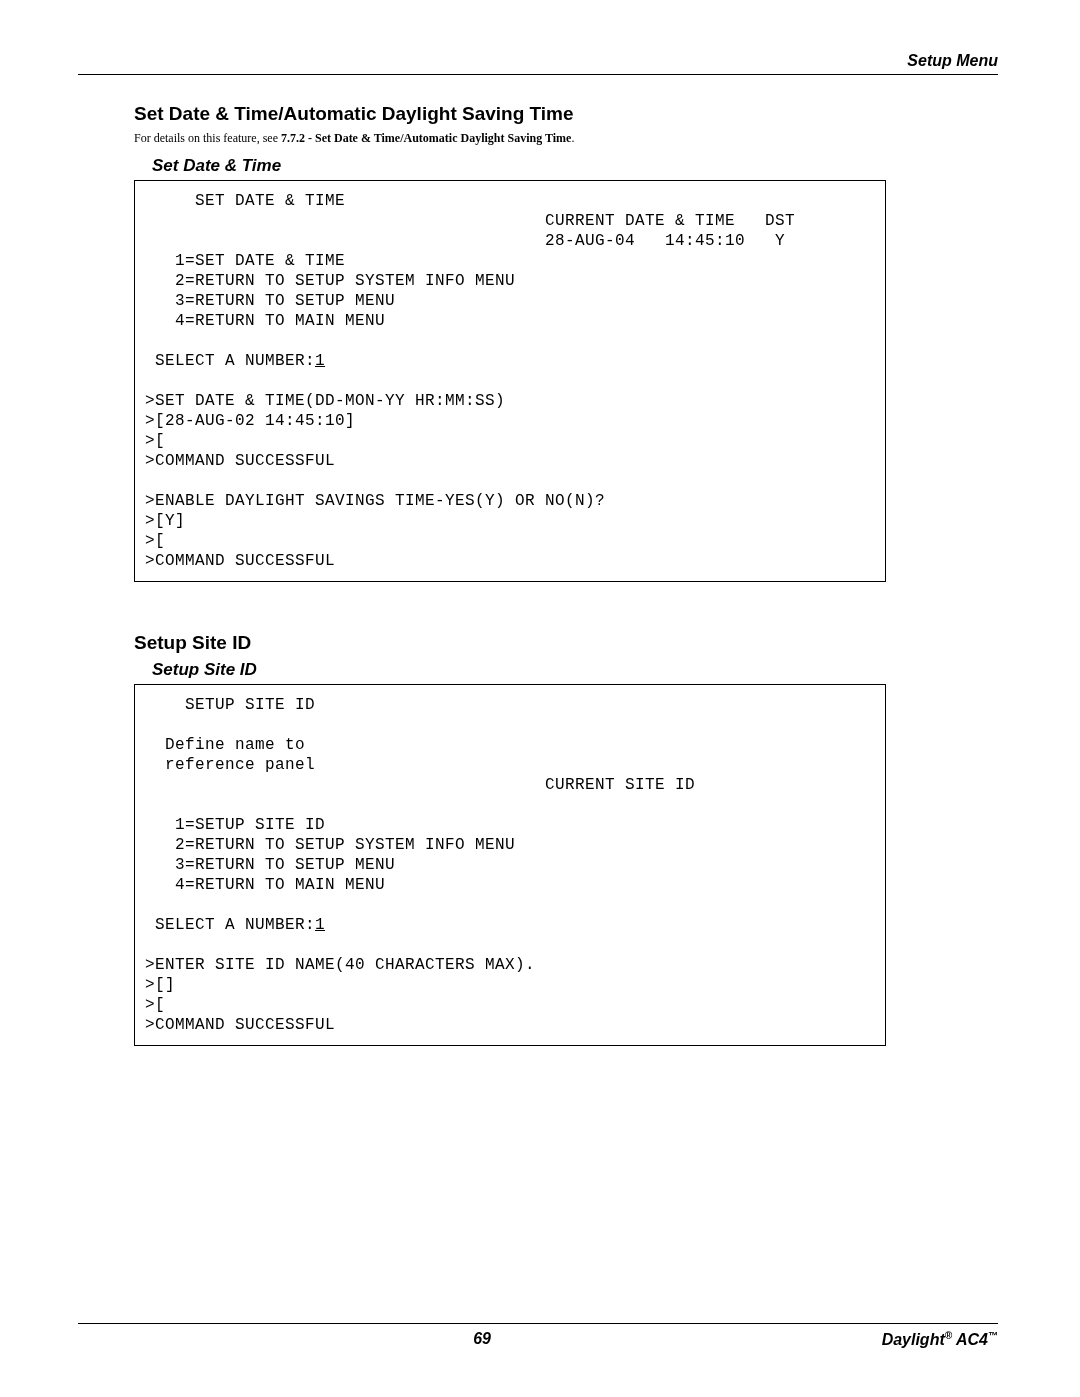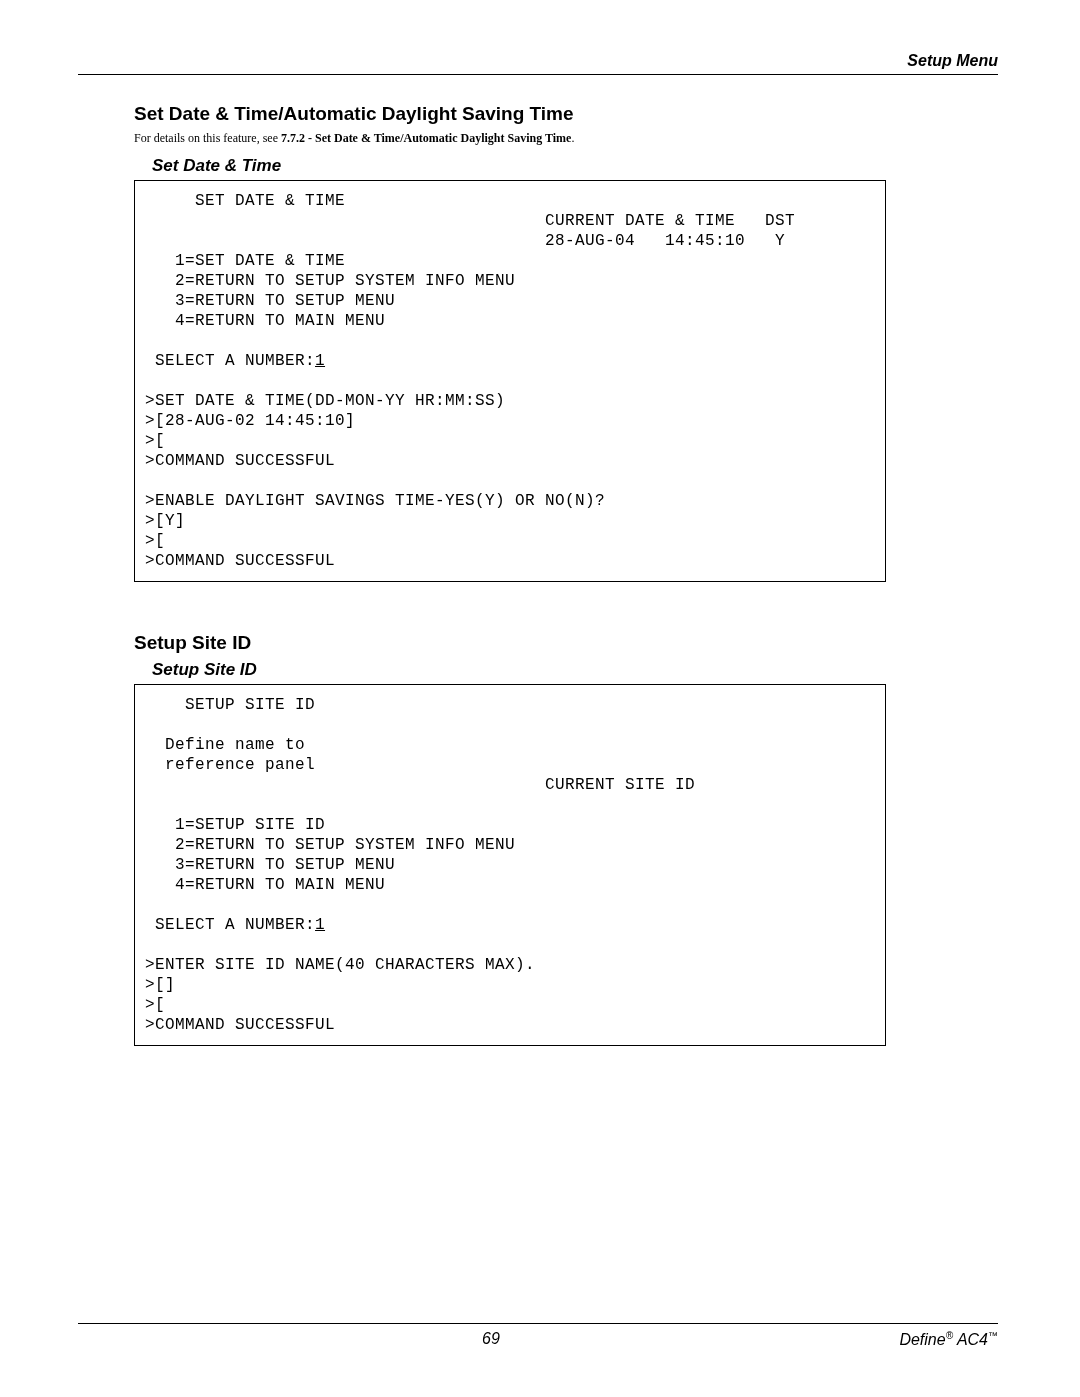--- a/index.html
+++ b/index.html
@@ -75,21 +75,21 @@
   }
   .footer .hr-bot {
     border: none;
     border-top: 1.5px solid #000;
     margin: 0 0 6px 0;
   }
   .footer-row {
     display: flex;
     justify-content: space-between;
     font-family: Arial, Helvetica, sans-serif;
-    font-weight: normal;
+    font-weight: bold;
     font-style: italic;
     font-size: 16px;
   }
   .footer-left { visibility: hidden; }
   .footer-center { flex: 1; text-align: center; }
   .footer-right .reg { font-size: 10px; vertical-align: super; }
   .footer-right .tm  { font-size: 10px; vertical-align: super; font-style: normal; }
 </style>
 </head>
 <body>
@@ -147,19 +147,19 @@
 &gt;COMMAND SUCCESSFUL</span></div>
 
   </div>
 
   <div class="footer">
     <hr class="hr-bot">
     <div class="footer-row">
       <span class="footer-left">.</span>
       <span class="footer-center">69</span>
       <span class="footer-right">
-        <span>Define</span><span class="reg">®</span>
+        <span>Daylight</span><span class="reg">®</span>
         <span>AC4</span><span class="tm">™</span>
       </span>
     </div>
   </div>
 
 </div>
 
 </body></html>

